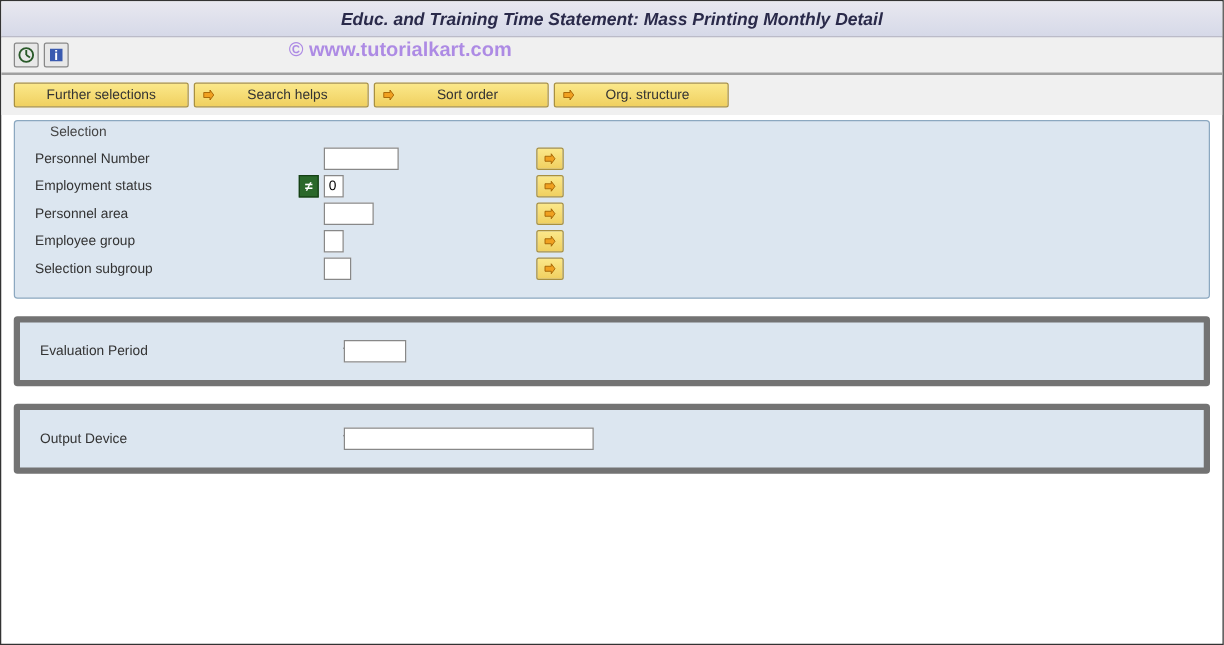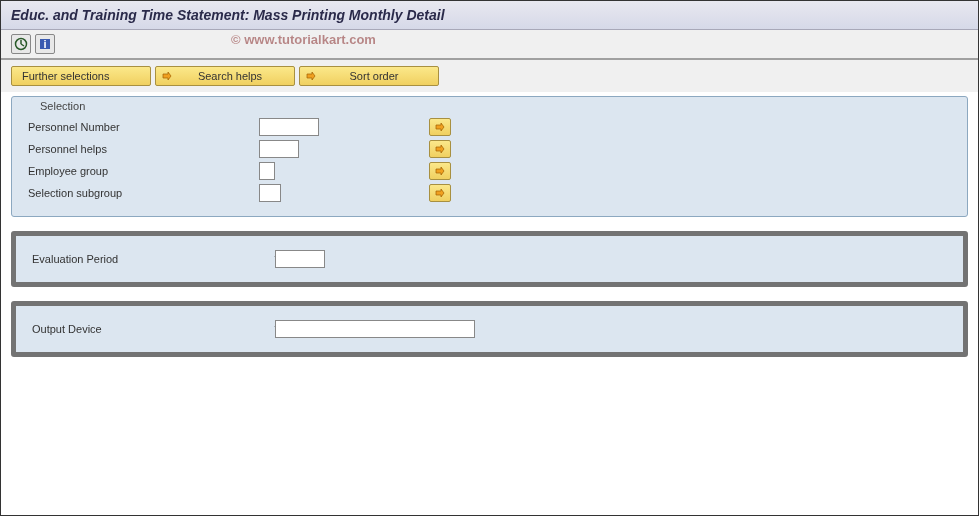--- a/index.html
+++ b/index.html
@@ -1,26 +1,26 @@
 <!DOCTYPE html>
 <html><head>
   <meta charset="utf-8">
   <style>
     * { box-sizing: border-box; margin: 0; padding: 0; font-family: Arial, sans-serif; font-size: 11px; }
     body { background: #fff; width: 979px; height: 516px; border: 1px solid #333; overflow: hidden; }
     
-    .title-bar { background: linear-gradient(to bottom, #e8e8f0, #d6d9e8); padding: 6px 10px; border-bottom: 1px solid #a8a8b8; }
+    .title-bar { background: linear-gradient(to bottom, #e8e8f0, #d6d9e8); padding: 6px 22px; border-bottom: 1px solid #a8a8b8; text-align: center; }
     .title-bar h1 { font-size: 14px; font-weight: bold; font-style: italic; color: #2a2a4a; }
     
     .icon-bar { padding: 4px 10px; display: flex; gap: 4px; align-items: center; border-bottom: 2px solid #a0a0a0; background: #f0f0f0; position: relative; }
-    .watermark { position: absolute; left: 230px; top: 2px; color: #7f1d1d; font-size: 13px; font-weight: bold; opacity: 0.5; pointer-events: none; }
+    .watermark { position: absolute; left: 230px; top: 2px; color: #6d28d9; font-size: 16px; font-weight: bold; opacity: 0.5; pointer-events: none; }
     .icon-btn { width: 20px; height: 20px; border: 1px solid #888; background: #e8e8e8; display: flex; align-items: center; justify-content: center; cursor: pointer; border-radius: 2px; }
     
     .button-row { padding: 6px 10px; display: flex; gap: 4px; background: #f0f0f0; }
-    .yellow-btn { background: linear-gradient(to bottom, #fbe88a, #f0d060); border: 1px solid #a89040; padding: 2px 10px; height: 20px; cursor: pointer; border-radius: 2px; display: flex; align-items: center; gap: 4px; min-width: 140px; color: #333; }
+    .yellow-btn { background: linear-gradient(to bottom, #fbe88a, #f0d060); border: 1px solid #a89040; padding: 2px 10px; height: 20px; cursor: pointer; border-radius: 2px; display: flex; align-items: center; gap: 4px; min-width: 140px; justify-content: center; color: #333; }
     .yellow-btn.arrow-btn { justify-content: flex-start; padding-left: 6px; }
     .yellow-btn.arrow-btn .lbl { flex: 1; text-align: center; }
     
     .groupbox { margin: 4px 10px; border: 1px solid #8ca8c0; background: #dce6f0; padding: 2px; border-radius: 3px; }
     .groupbox-title { font-size: 11px; color: #444; padding: 1px 6px 4px 6px; margin-left: 20px; }
     .groupbox-body { padding: 0 10px 10px 10px; }
     
     .form-row { display: flex; align-items: center; height: 22px; margin-bottom: 0; }
     .form-label { width: 215px; color: #333; padding-left: 4px; }
     .filter-icn { width: 18px; height: 18px; margin-right: 2px; background: #2a682a; border: 1px solid #164016; display: inline-flex; align-items: center; justify-content: center; }
@@ -75,20 +75,26 @@
         <path d="M1 3 L6 3 L6 1 L9 5 L6 9 L6 7 L1 7 Z" fill="#f0a020" stroke="#a06000" stroke-width="0.7"></path>
       </svg>
     <span class="lbl">Search helps</span>
   </button>
   <button class="yellow-btn arrow-btn">
     <svg class="arrow-right-svg" viewBox="0 0 10 10">
         <path d="M1 3 L6 3 L6 1 L9 5 L6 9 L6 7 L1 7 Z" fill="#f0a020" stroke="#a06000" stroke-width="0.7"></path>
       </svg>
     <span class="lbl">Sort order</span>
   </button>
+  <button class="yellow-btn arrow-btn">
+    <svg class="arrow-right-svg" viewBox="0 0 10 10">
+        <path d="M1 3 L6 3 L6 1 L9 5 L6 9 L6 7 L1 7 Z" fill="#f0a020" stroke="#a06000" stroke-width="0.7"></path>
+      </svg>
+    <span class="lbl">Org. structure</span>
+  </button>
 </div>
 
 <div class="groupbox">
   <div class="groupbox-title">Selection</div>
   <div class="groupbox-body">
 
     <div class="form-row">
       <div class="form-label">Personnel Number</div>
       <div style="width:20px"></div>
       <div class="input-cell">
@@ -96,23 +102,43 @@
         </div>
       <div class="arrow-col">
           <div class="small-yellow">
             <svg class="arrow-right-svg" viewBox="0 0 10 10">
               <path d="M1 3 L6 3 L6 1 L9 5 L6 9 L6 7 L1 7 Z" fill="#f0a020" stroke="#a06000" stroke-width="0.7"></path>
             </svg>
           </div>
         </div>
     </div>
 
-
-    <div class="form-row">
-      <div class="form-label">Personnel helps</div>
+    <div class="form-row">
+      <div class="form-label">Employment status</div>
+      <div style="width:20px;display:flex;justify-content:flex-end;padding-right:2px;">
+        <span class="filter-icn">
+          <svg width="12" height="12" viewBox="0 0 12 12">
+              <text x="6" y="10" font-size="11" font-weight="bold" fill="#fff" text-anchor="middle">≠</text>
+            </svg>
+        </span>
+      </div>
+      <div class="input-cell">
+          <input class="text tiny" type="text" value="0" style="">
+        </div>
+      <div class="arrow-col">
+          <div class="small-yellow">
+            <svg class="arrow-right-svg" viewBox="0 0 10 10">
+              <path d="M1 3 L6 3 L6 1 L9 5 L6 9 L6 7 L1 7 Z" fill="#f0a020" stroke="#a06000" stroke-width="0.7"></path>
+            </svg>
+          </div>
+        </div>
+    </div>
+
+    <div class="form-row">
+      <div class="form-label">Personnel area</div>
       <div style="width:20px"></div>
       <div class="input-cell tiny">
           <input class="text" style="width: 40px;" type="text" value="">
         </div>
       <div class="arrow-col" style="margin-left:100px">
           <div class="small-yellow">
             <svg class="arrow-right-svg" viewBox="0 0 10 10">
               <path d="M1 3 L6 3 L6 1 L9 5 L6 9 L6 7 L1 7 Z" fill="#f0a020" stroke="#a06000" stroke-width="0.7"></path>
             </svg>
           </div>

